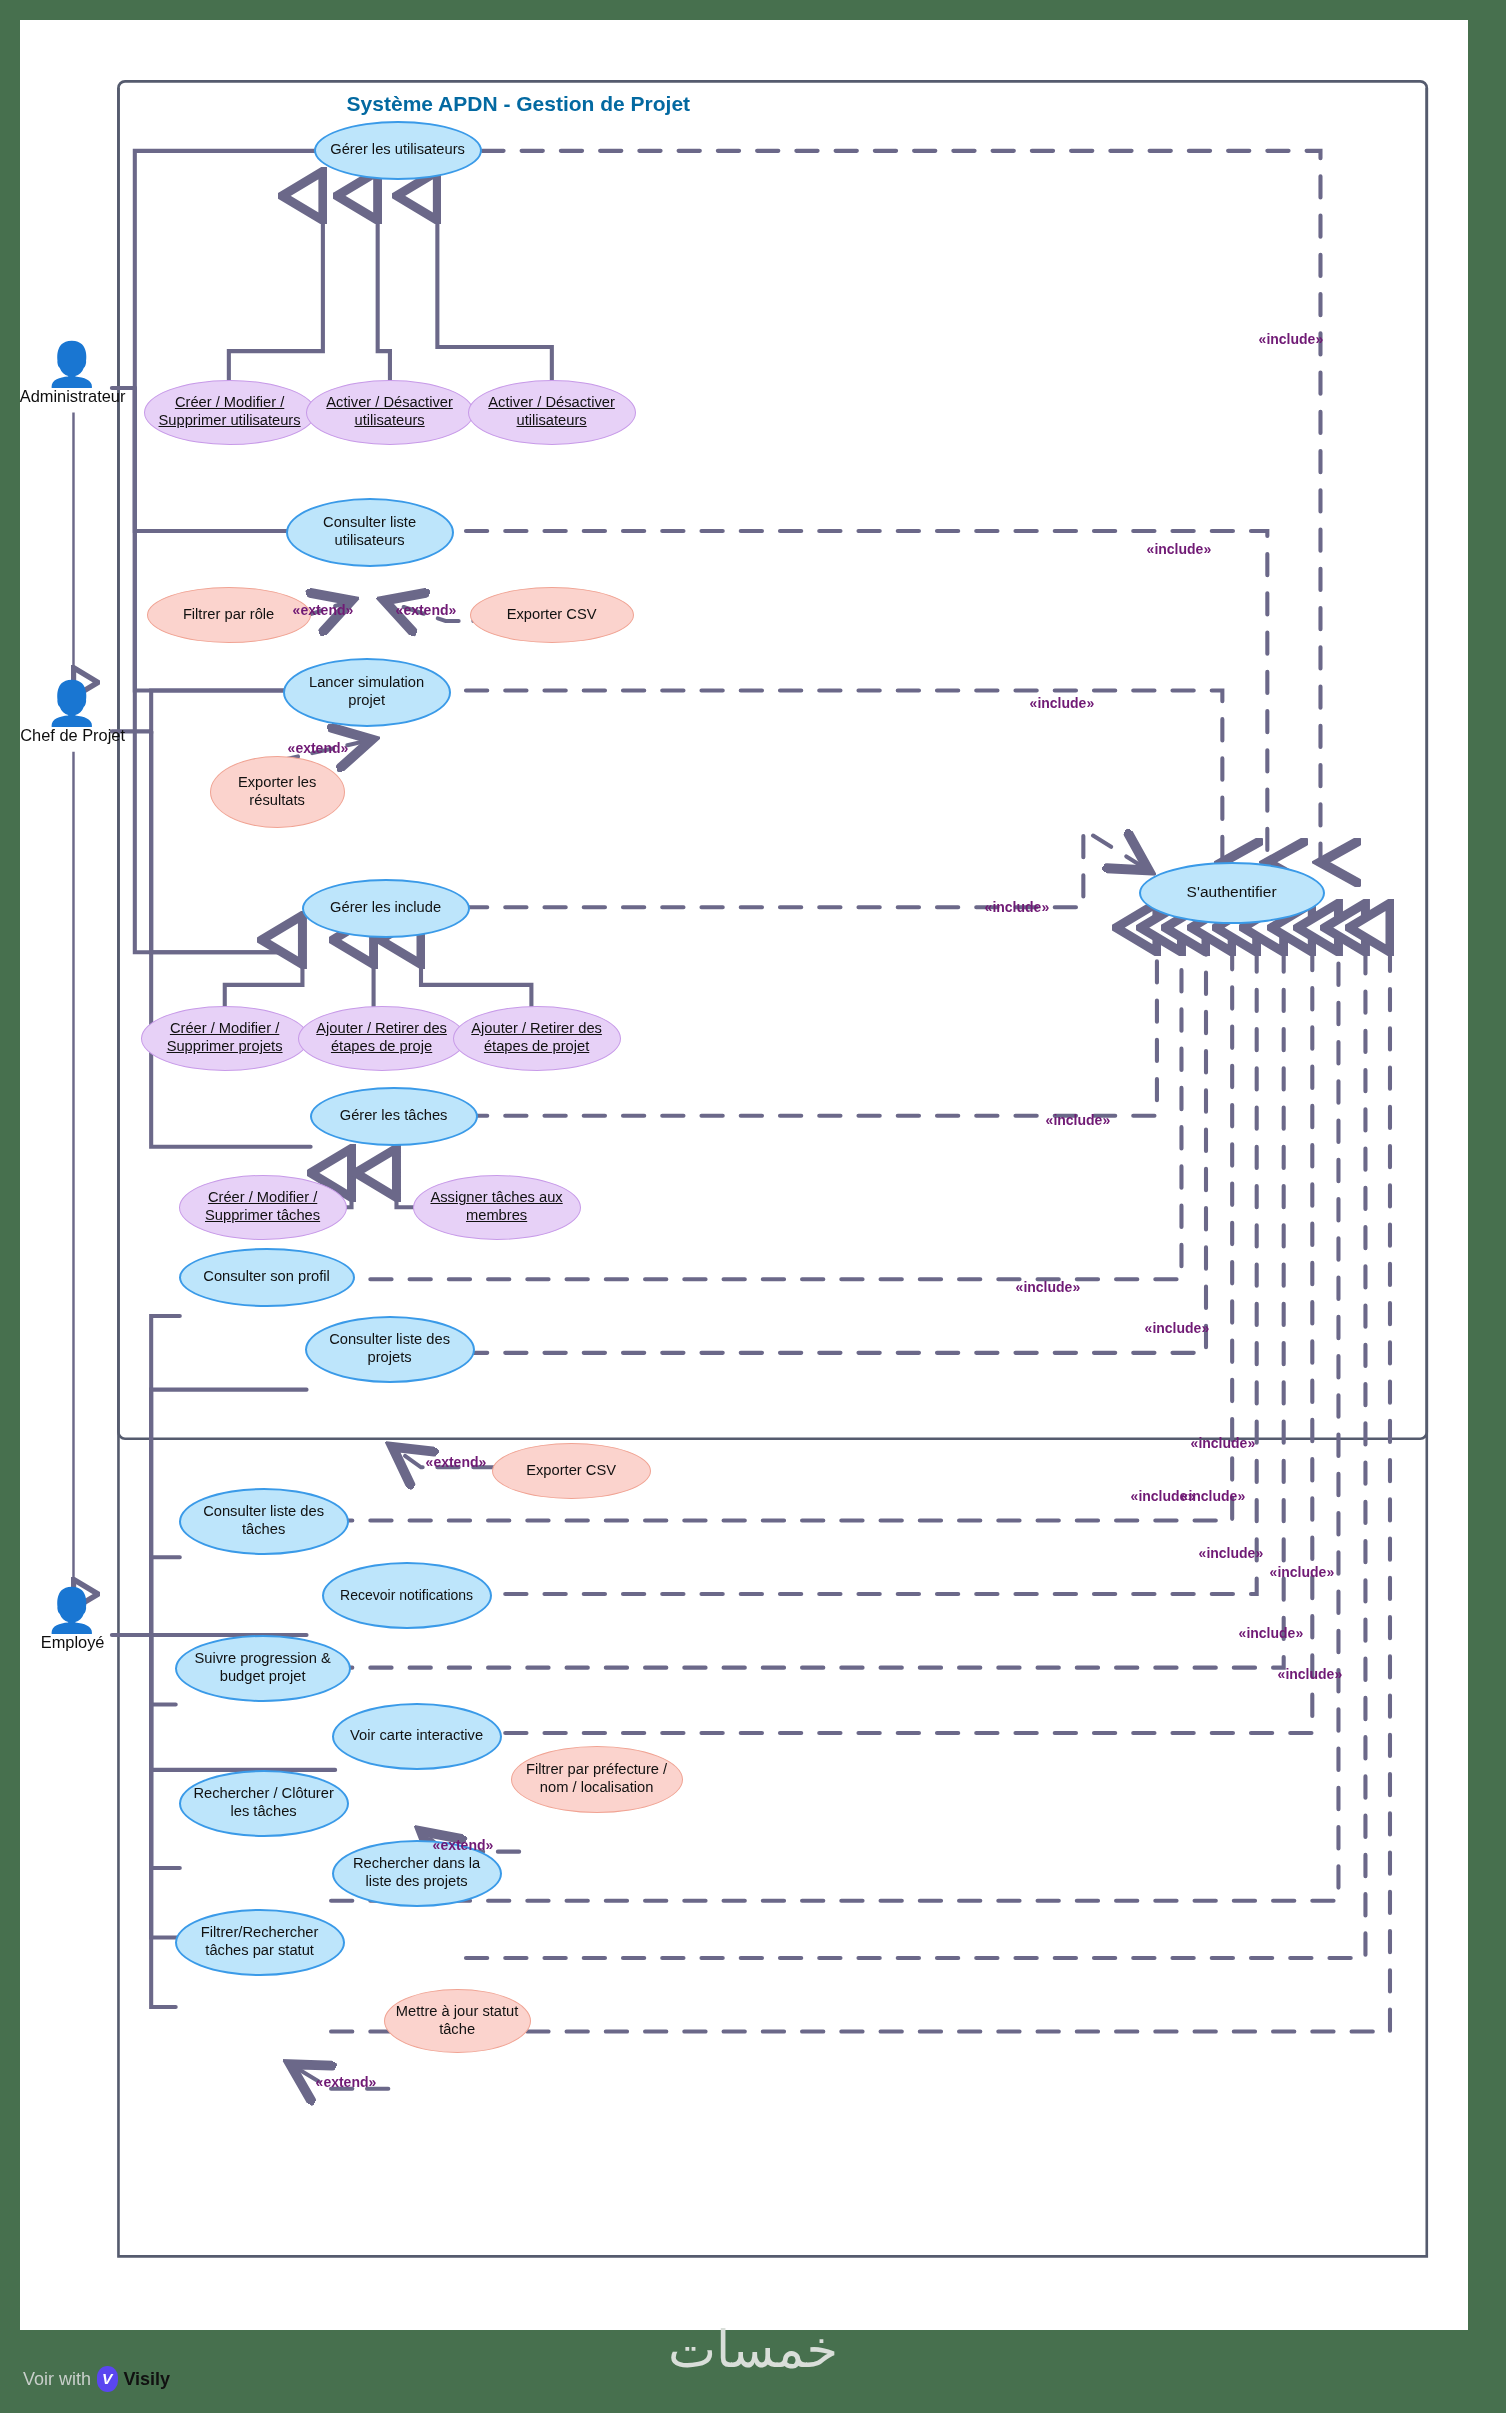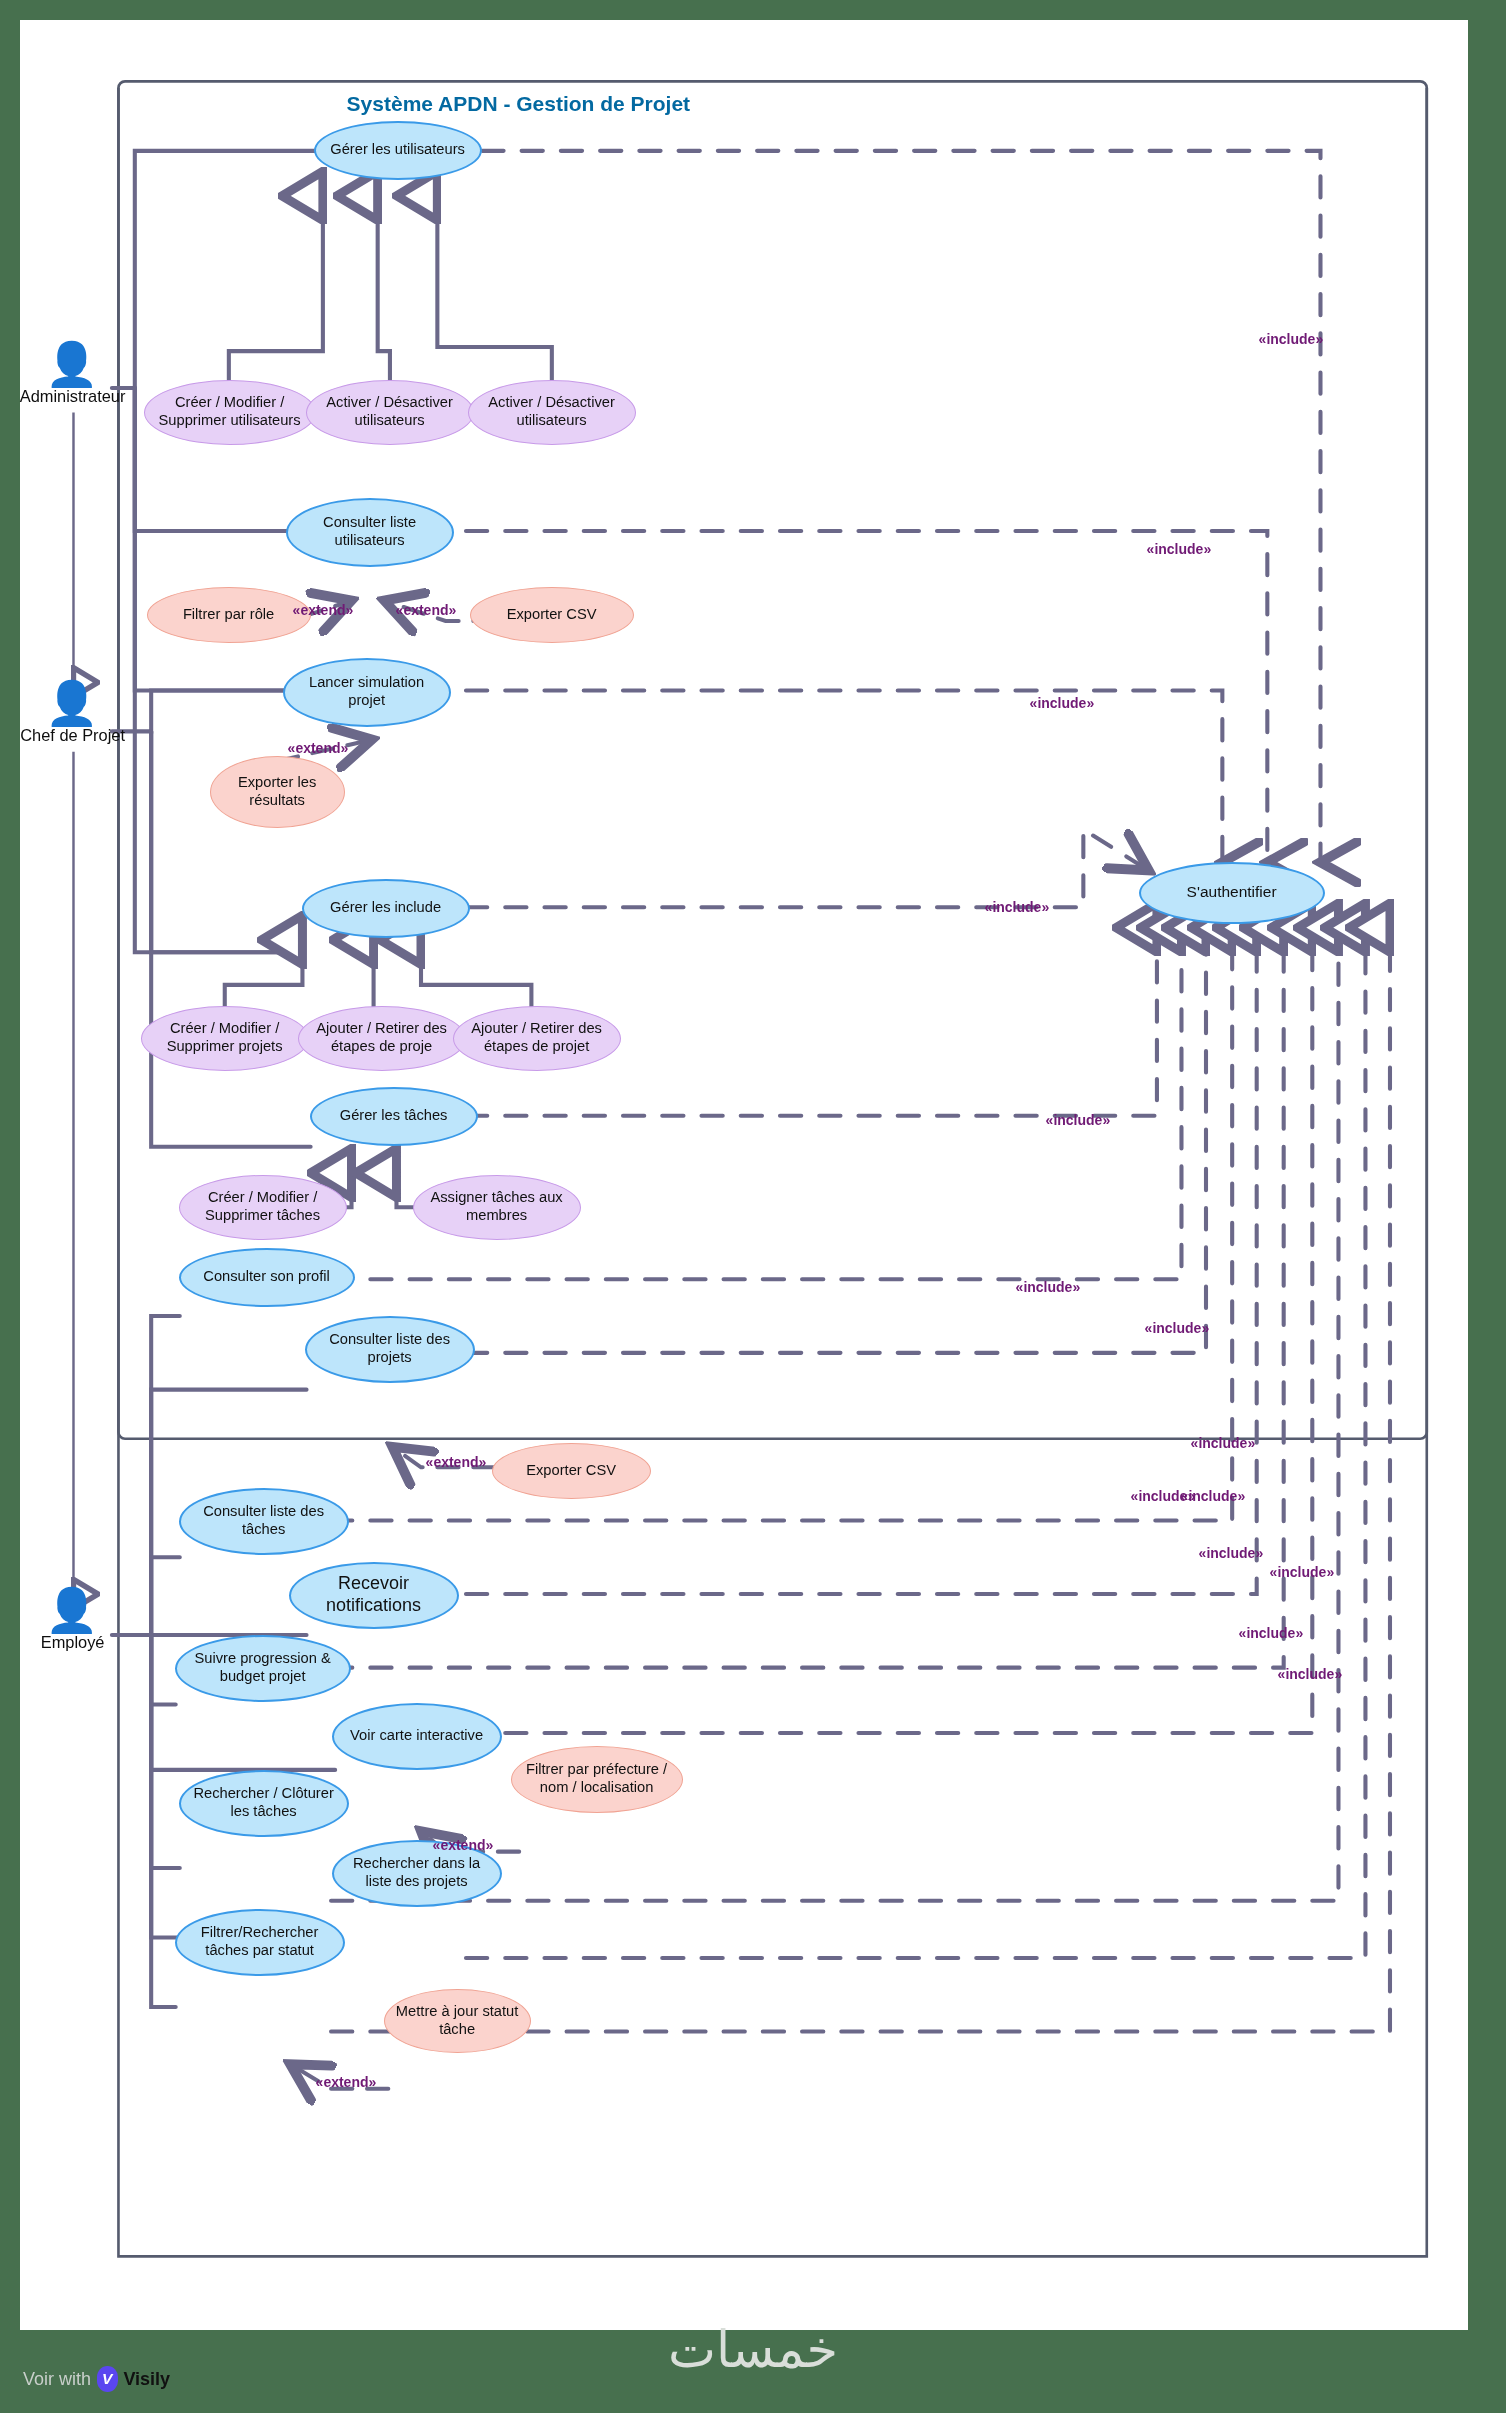--- a/index.html
+++ b/index.html
@@ -33,21 +33,21 @@
     justify-content: center;
     text-align: center;
     border-radius: 50%;
     line-height: 1.22;
     color: #111111;
     font-weight: 500;
     padding: 0 8.2px;
     z-index: 5;
   }
   .node.blue  { background: #bde5fb; border: 2.5px solid #3a9ae8; }
-  .node.purple{ background: #e7d1f7; border: 1.6px solid #c79ae8; }
+  .node.purple{ background: #e7d1f7; border: 1.6px solid #c79ae8; text-decoration: underline; }
   .node.pink  { background: #fbd3cd; border: 1.6px solid #f0a393; }
   .actor {
     position: absolute;
     z-index: 6;
     display: flex;
     flex-direction: column;
     align-items: center;
     width: 164px;
   }
   .actor .glyph { color: #1a8cf0; font-size: 43px; line-height: 1; }
@@ -241,21 +241,21 @@
     <div class="node purple" style="left:393px; top:1155px; width:168px; height:65px;  font-size:14.7px;">Assigner tâches aux membres</div>
 
     <div class="node blue" style="left:159px; top:1228px; width:176px; height:59px;  font-size:14.7px;">Consulter son profil</div>
 
     <div class="node blue" style="left:285px; top:1296px; width:170px; height:67px;  font-size:14.7px;">Consulter liste des projets</div>
 
     <div class="node pink" style="left:472px; top:1423px; width:159px; height:56px;  font-size:14.7px;">Exporter CSV</div>
 
     <div class="node blue" style="left:159px; top:1468px; width:170px; height:67px;  font-size:14.7px;">Consulter liste des tâches</div>
 
-    <div class="node blue" style="left:269px; top:1542px; width:170px; height:67px;  font-size:18px;">Recevoir notifications</div>
+    <div class="node blue" style="left:302px; top:1542px; width:170px; height:67px;  font-size:14px;">Recevoir notifications</div>
 
     <div class="node blue" style="left:155px; top:1615px; width:176px; height:67px;  font-size:14.7px;">Suivre progression &amp; budget projet</div>
 
     <div class="node blue" style="left:312px; top:1683px; width:170px; height:67px;  font-size:14.7px;">Voir carte interactive</div>
 
     <div class="node pink" style="left:491px; top:1726px; width:172px; height:67px;  font-size:14.7px;">Filtrer par préfecture / nom / localisation</div>
 
     <div class="node blue" style="left:159px; top:1750px; width:170px; height:67px;  font-size:14.7px;">Rechercher / Clôturer les tâches</div>
 
     <div class="node blue" style="left:312px; top:1820px; width:170px; height:67px;  font-size:14.7px;">Rechercher dans la liste des projets</div>

